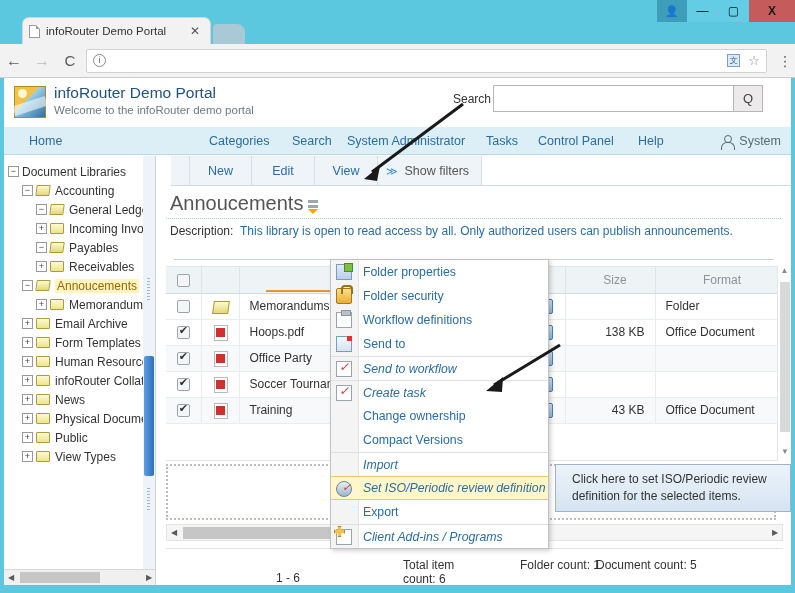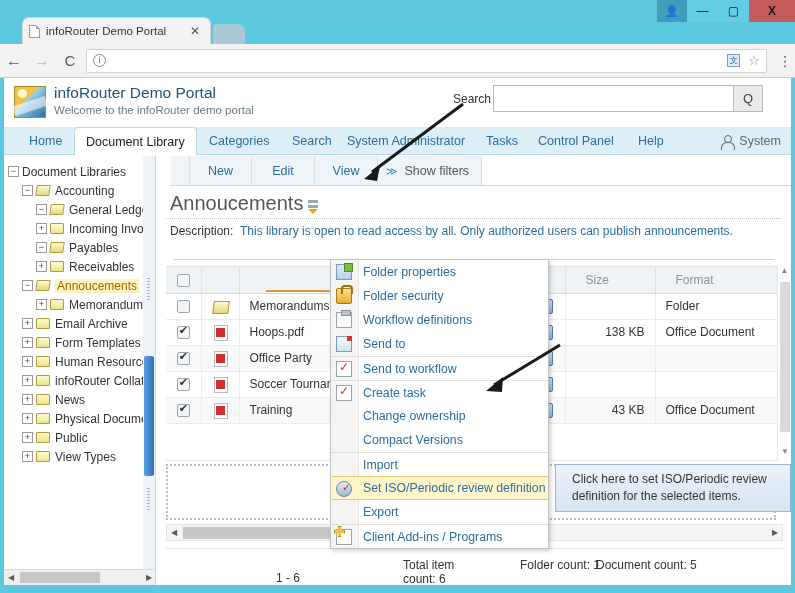--- a/index.html
+++ b/index.html
@@ -151,21 +151,21 @@
            line-height:19px; }
   #descr b { color:#333; font-weight:normal; }
   #descr-underline { position:absolute; left:18px; top:103px; width:600px; border-bottom:1px solid #c8d3da; }
 
   
   #grid { position:absolute; left:10px; top:110px; width:617px; height:195px; overflow:hidden;
           border:1px solid #dfe5e9; border-left:none; border-right:none; }
   table.dt { border-collapse:collapse; width:613px; table-layout:fixed; }
   table.dt th { background:#EEF3F6; height:26px; font-weight:normal; font-size:12px;
                 color:#8a949b; border-right:1px solid #dde4e8; border-bottom:1px solid #d3dbe0;
-                text-align:left; padding-right:10px;padding-left:20px; }
+                text-align:center; padding-right:10px;padding-left:20px; }
   table.dt th.c1{ width:35px; text-align:center; padding:0; }
   table.dt th.c2{ width:38px; }
   table.dt th.c3{ width:200px; }
   table.dt th.c4{ width:86px; }
   table.dt th.c5{ width:40px; }
   table.dt th.c6{ width:90px; }
   table.dt th.c7{ width:124px; }
   table.dt td { height:26px; font-size:12px; color:#333; border-right:1px solid #e8edf0;
                 border-bottom:1px solid #e8edf0; padding:0 10px; }
   table.dt td.cen { text-align:center; padding:0; }
@@ -217,21 +217,21 @@
   .f-folder { position:absolute; left:354px; top:9px; }
   .f-doc { position:absolute; left:430px; top:9px; }
 
   
   #menu { position:absolute; left:326px; top:181px; width:219px; background:#fff;
           border:1px solid #c2c2c2; box-shadow:2px 2px 4px rgba(0,0,0,.18); z-index:50; }
   #menu .gutter { position:absolute; left:0; top:0; width:28px; height:100%;
                   background:#F4F4F4; border-right:1px solid #e3e3e3; }
   .mi { position:relative; height:24px; display:flex; align-items:center;
         font-size:12.3px; color:#2b6da3; padding-left:32px; }
-  .mi.sep { border-top:1px solid #e0e0e0; }
+  .mi.sep { border-top:1px solid #e0e0e0;font-style:italic; }
   .mi.hl { background:#FFF7C9; border-top:1px solid #E8C96B; border-bottom:1px solid #E8C96B; }
   .mi .mico { position:absolute; left:5px; top:4px; width:16px; height:16px; }
   .ic-props { background:linear-gradient(#dfeaf6,#b9cfe6); border:1px solid #7d9cbd; }
   .ic-props:after{content:"";position:absolute;right:-2px;top:-2px;width:7px;height:7px;
         background:#7ac143;border:1px solid #4d8c24;}
   .ic-lock { background:linear-gradient(#fbdf8d,#e8ae31); border:1px solid #a57a14; border-radius:2px;}
   .ic-lock:before{content:"";position:absolute;left:4px;top:-4px;width:8px;height:7px;
         border:2px solid #9c7312;border-bottom:none;border-radius:4px 4px 0 0;}
   .ic-clip { background:#fff; border:1px solid #9aa4ab; }
   .ic-clip:before{content:"";position:absolute;left:4px;top:-3px;width:8px;height:4px;
@@ -304,21 +304,20 @@
   </div>
 
   <div class="search-label" style="position:absolute;left:449px;top:14px;">Search</div>
   <div id="search-wrap" style="top:7px;">
     <input id="search-input" value="" style="">
     <div id="search-btn">Q</div>
   </div>
 
   <div id="navtabs">
     <div class="ntab" style="left:14px;text-align:center;">Home</div>
-    <div class="ntab active" style="left:70px;">Document Library</div>
     <div class="ntab" style="left:194px;">Categories</div>
     <div class="ntab" style="left:277px;">Search</div>
     <div class="ntab" style="left:332px;">System Administrator</div>
     <div class="ntab" style="left:471px;">Tasks</div>
     <div class="ntab" style="left:523px;">Control Panel</div>
     <div class="ntab" style="left:623px;">Help</div>
     <div id="usertab">
       <span class="user-glyph"></span>
       <span>System</span>
     </div>

